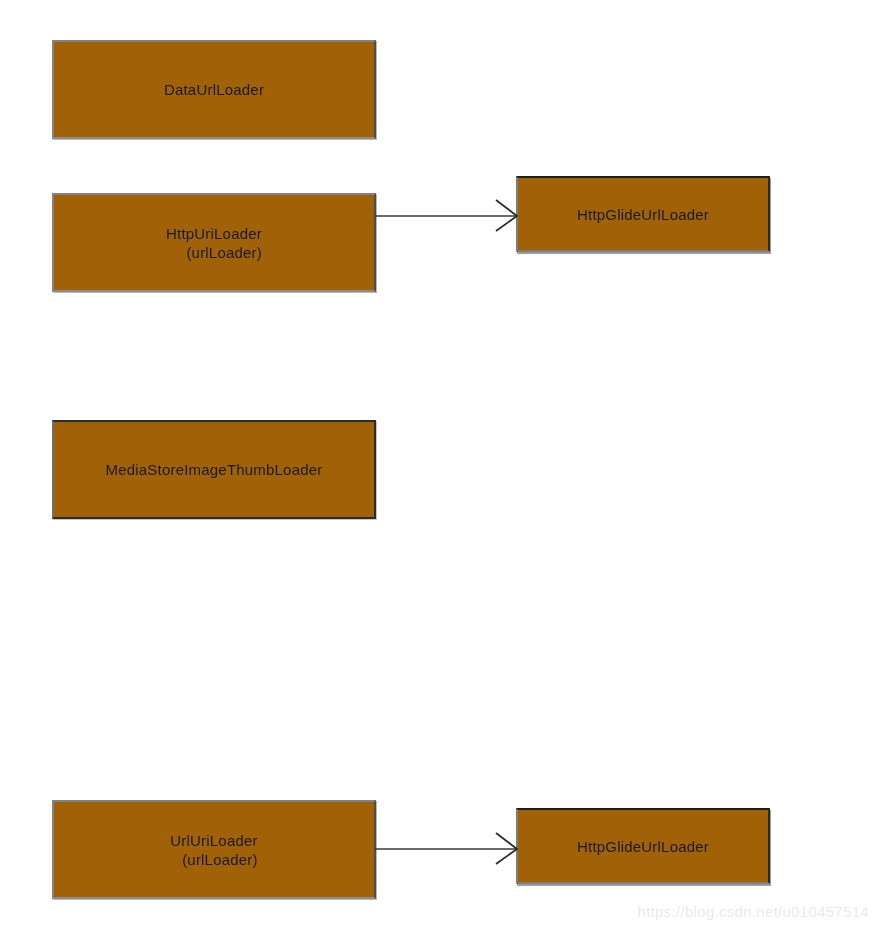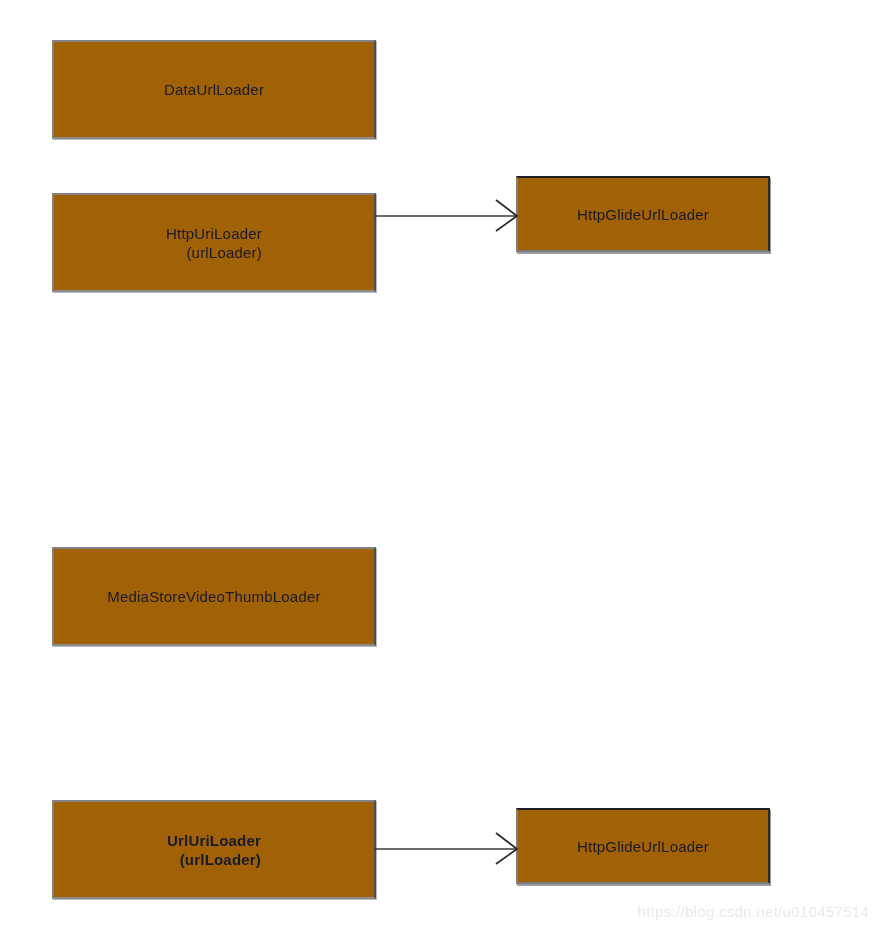--- a/index.html
+++ b/index.html
@@ -96,27 +96,27 @@
   <div class="node left" style="top:40px;">
     <span class="label">DataUrlLoader</span>
   </div>
 
   <div class="node left" style="top:153px;margin-top:40px;">
     <span class="label">HttpUriLoader
 (urlLoader)</span>
   </div>
 
 
-
-  <div class="node left" style="top:547px;">
-    <span class="label">MediaStoreVideoThumbLoader</span>
+  <div class="node left dark" style="top:420px;">
+    <span class="label">MediaStoreImageThumbLoader</span>
   </div>
 
 
-  <div class="node left" style="top:800px;font-weight:bold;">
+
+  <div class="node left" style="top:800px;">
     <span class="label">UrlUriLoader
 (urlLoader)</span>
   </div>
 
   <div class="node right" style="top:176px;">
     <span class="label">HttpGlideUrlLoader</span>
   </div>
 
   <div class="node right" style="top:808px;">
     <span class="label">HttpGlideUrlLoader</span>

